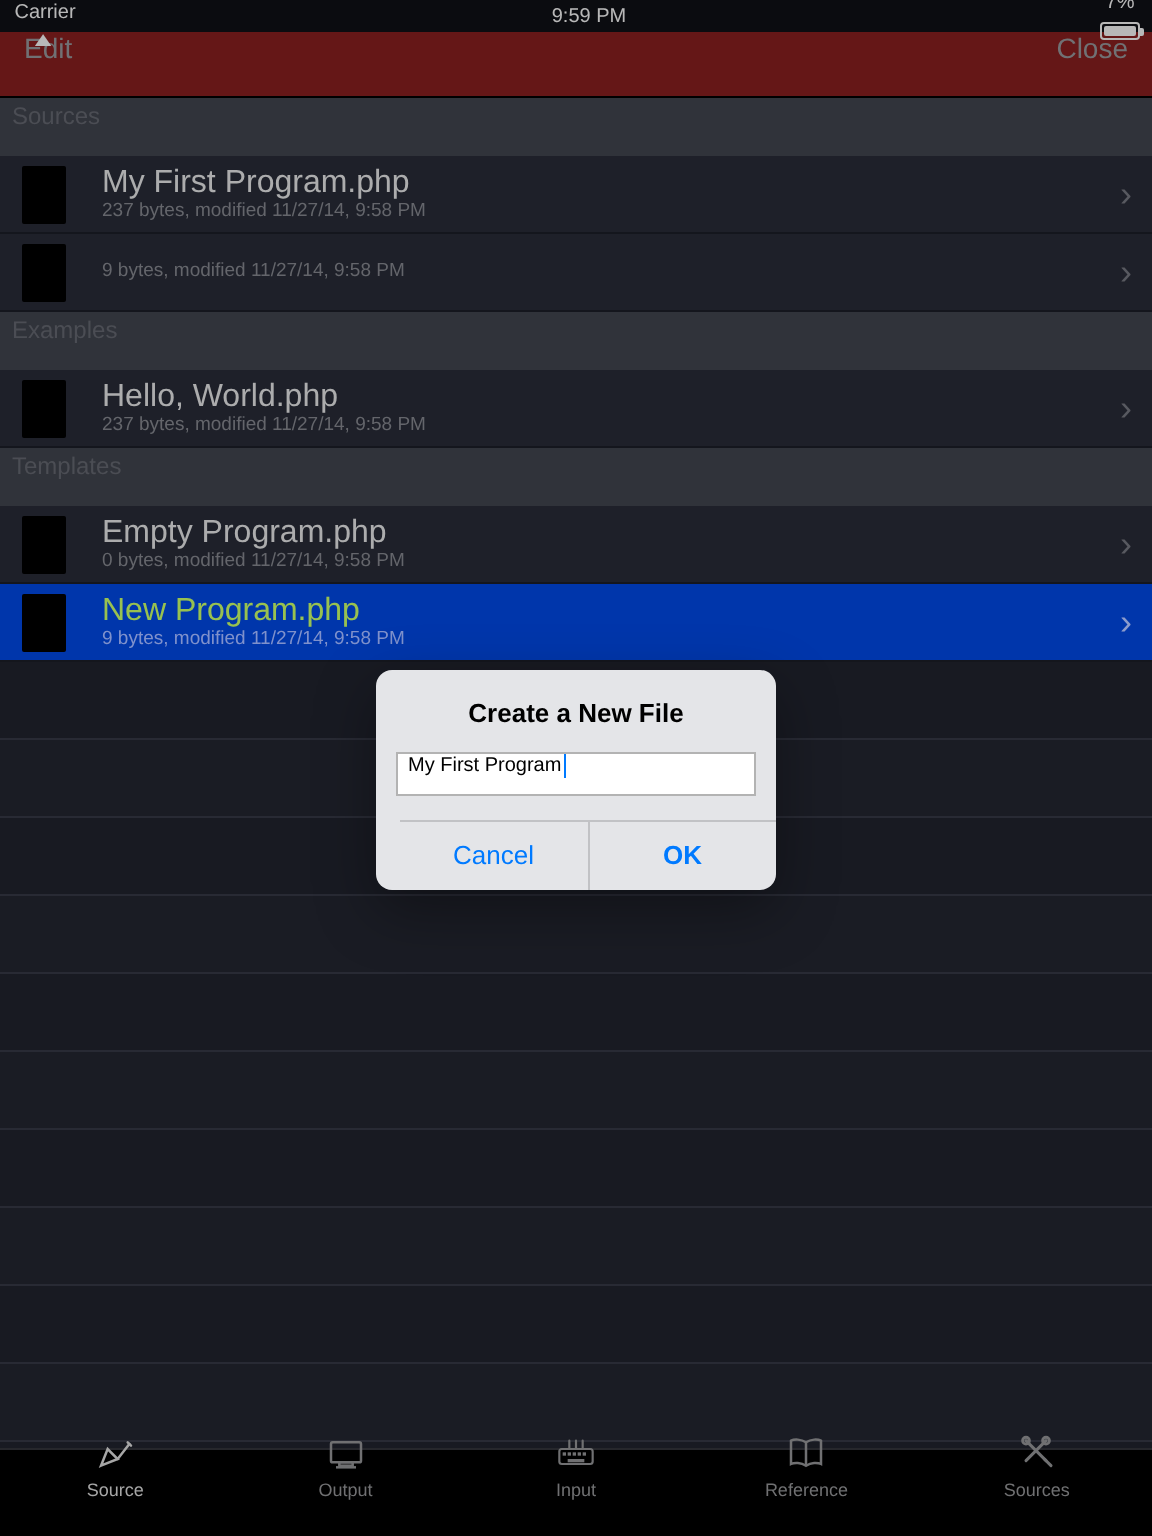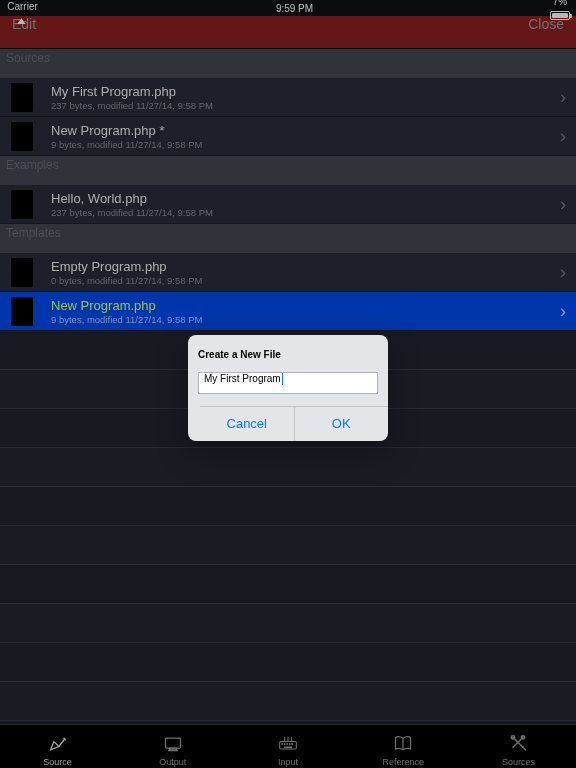--- a/index.html
+++ b/index.html
@@ -21,45 +21,45 @@
   .nav-bar { height: 33px; display: flex; justify-content: space-between; padding: 0 12px; background: #7f1d1d; border-bottom: 1px solid #000; }
   .nav-btn { color: #8d8e91; font-size: 14px; cursor: pointer; }
 
   
   .list { background: #232631; }
   .section-header { height: 29px; line-height: 18px; font-size: 12px; color: #5e6169; background: #3d4049; padding-left: 6px; font-weight: 500; }
   .row { position: relative; display: flex; align-items: center; height: 39px; padding: 0 8px 0 7px; background: #262934; border-bottom: 1px solid #1a1c25; }
   .row.selected { background: #0044d6; }
   .row .file-icon { width: 30px; height: 31px; margin-right: 14px; flex: none; }
   .row .texts { flex: 1 1 auto; overflow: hidden; }
-  .row .title { color: #d7d8d9; font-size: 13px; line-height: 17px; }
+  .row .title { color: #d7d8d9; font-size: 16px; line-height: 17px; }
   .row .sub { font-size: 9.5px; line-height: 12px; color: #7d7f86; }
   .row.selected .title { color: #bef264; }
   .row.selected .sub { color: #9fb6ff; }
   .chevron { color: #6e7078; font-size: 18px; font-weight: 300; padding-right: 2px; }
   .row.selected .chevron { color: #b0c3ff; }
 
   .empty-rows .er { height: 39px; border-bottom: 1px solid #323542; background: #21232d; }
   .empty-rows .er:nth-child(odd) { background: #1f212b; }
 
   
-  .tab-bar { position: absolute; left: 0; right: 0; bottom: 0; height: 44px; background: #000; display: flex; justify-content: flex-start; align-items: flex-end; padding-bottom: 1px; border-top: 1px solid #303138; }
+  .tab-bar { position: absolute; left: 0; right: 0; bottom: 0; height: 44px; background: #000; display: flex; justify-content: flex-start; align-items: flex-end; padding-bottom: 18px; border-top: 1px solid #303138; }
   .tab { flex: 1 1 0; display: flex; flex-direction: column; align-items: center; gap: 1px; color: #8c8d8f; font-size: 9px; cursor: pointer; }
   .tab.active { color: #d0d0d0; }
   .tab svg { width: 22px; height: 20px; }
 
   
   .overlay { position: absolute; inset: 0; background: rgba(0,0,0,0.20); display: flex; align-items: flex-start; justify-content: center; }
   .dialog { margin-top: 335px; width: 200px; background: #e4e5e8; border-radius: 8px; overflow: hidden; box-shadow: 0 10px 30px rgba(0,0,0,0.35); }
-  .dialog-title { text-align: left; font-size: 10px; font-weight: 600; color: #000; padding: 14px 10px 12px; }
+  .dialog-title { text-align: center; font-size: 13px; font-weight: 600; color: #000; padding: 14px 10px 12px; }
   .dialog-field-wrap { padding: 0 10px 12px; }
   .dialog-field { width: 100%; height: 22px; border: 1px solid #b3b3b3; background: #fff; font-size: 10px; padding: 0 5px; outline: none; }
   .dialog-buttons { display: flex; border-top: 1px solid #c1c2c5; margin-left: 12px; }
   .dialog-buttons .dbtn { flex: 1; text-align: center; color: #007aff; font-size: 13px; line-height: 34px; cursor: pointer; }
-  .dialog-buttons .dbtn + .dbtn { border-left: 1px solid #c1c2c5; font-weight: 400; }
+  .dialog-buttons .dbtn + .dbtn { border-left: 1px solid #c1c2c5; font-weight: 700; }
 
   
   .caret { display:inline-block; width:1px; height:12px; background:#007aff; vertical-align:middle; margin-left:1px; }
 </style>
 </head>
 <body>
 
 <div class="status-bar">
   <div class="status-left">
     <div class="signal">
@@ -96,21 +96,20 @@
         <div class="title">My First Program.php</div>
         <div class="sub">237 bytes, modified 11/27/14, 9:58 PM</div>
       </div>
       <div class="chevron">›</div>
     </div>
     <div class="row">
       <svg class="file-icon" viewBox="0 0 28 31">
         <use href="#file-icon-g"></use>
       </svg>
       <div class="texts">
-        <div class="title">New Program.php *</div>
         <div class="sub">9 bytes, modified 11/27/14, 9:58 PM</div>
       </div>
       <div class="chevron">›</div>
     </div>
     <div class="section-header">Examples</div>
     <div class="row">
       <svg class="file-icon" viewBox="0 0 28 31">
         <use href="#file-icon-g"></use>
       </svg>
       <div class="texts">

